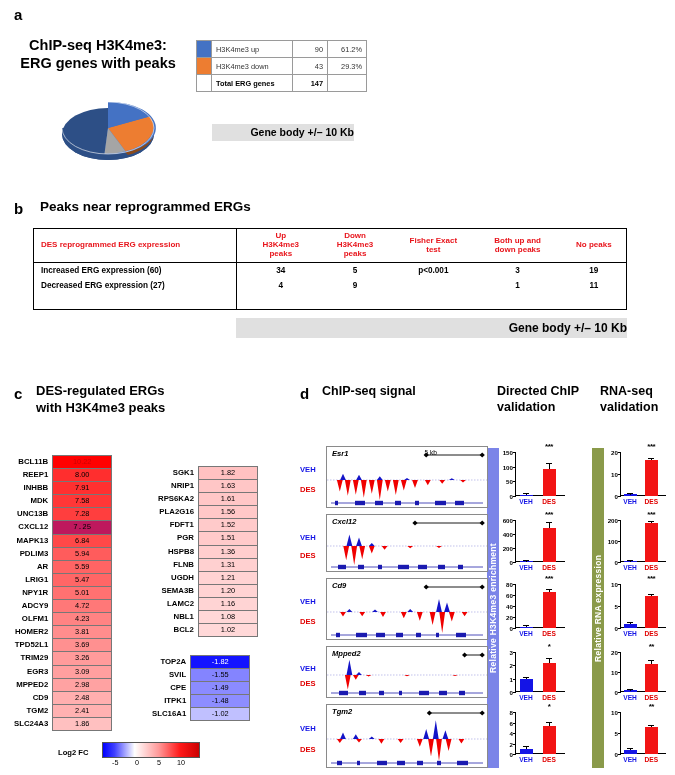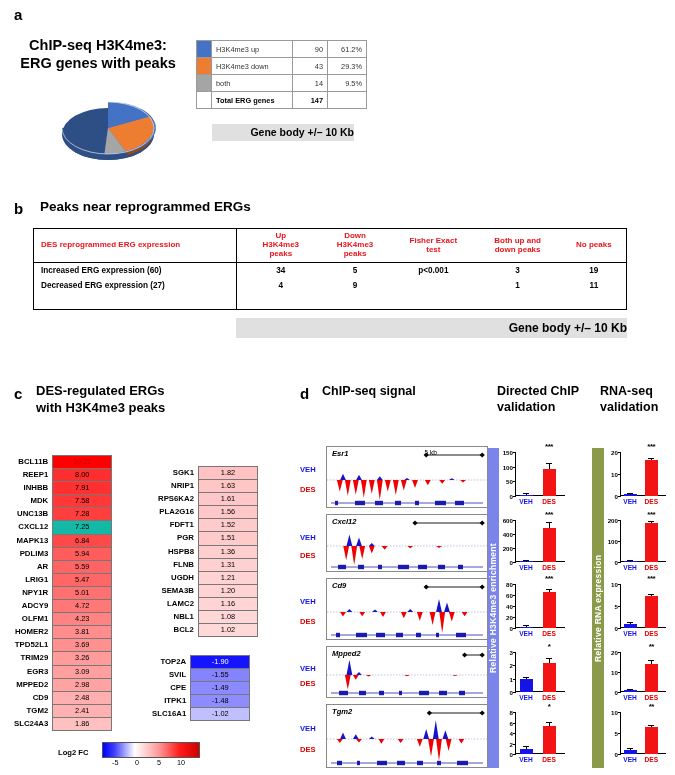--- a/index.html
+++ b/index.html
@@ -279,26 +279,20 @@
       <td class="swatch" style="background:#4472C4"></td>
       <td class="lbl">H3K4me3 up</td>
       <td class="num">90</td>
       <td class="pct">61.2%</td>
     </tr>
     <tr>
       <td class="swatch" style="background:#ED7D31"></td>
       <td class="lbl">H3K4me3 down</td>
       <td class="num">43</td>
       <td class="pct">29.3%</td>
-    </tr>
-    <tr>
-      <td class="swatch" style="background:#A5A5A5"></td>
-      <td class="lbl">both</td>
-      <td class="num">14</td>
-      <td class="pct">9.5%</td>
     </tr>
     <tr class="total">
       <td class="swatch" style="background:#ffffff"></td>
       <td class="lbl">Total ERG genes</td>
       <td class="num">147</td>
       <td class="pct"></td>
     </tr>
   </tbody>
 </table>
 
@@ -383,21 +377,21 @@
       <tr>
         <td class="gname">MDK</td>
         <td class="val" style="background: rgb(255, 55, 55); color: rgb(0, 0, 0);">7.58</td>
       </tr>
       <tr>
         <td class="gname">UNC13B</td>
         <td class="val" style="background: rgb(255, 62, 62); color: rgb(0, 0, 0);">7.28</td>
       </tr>
       <tr>
         <td class="gname">CXCL12</td>
-        <td class="val" style="background: #14b8a6; color: rgb(0, 0, 0);">7.25</td>
+        <td class="val" style="background: #be185d; color: rgb(0, 0, 0); font-family: Liberation Mono, monospace;">7.25</td>
       </tr>
       <tr>
         <td class="gname">MAPK13</td>
         <td class="val" style="background: rgb(255, 72, 72); color: rgb(0, 0, 0);">6.84</td>
       </tr>
       <tr>
         <td class="gname">PDLIM3</td>
         <td class="val" style="background: rgb(255, 92, 92); color: rgb(0, 0, 0);">5.94</td>
       </tr>
       <tr>
@@ -507,21 +501,21 @@
       <tr>
         <td class="gname">BCL2</td>
         <td class="val" style="background: rgb(255, 216, 216); color: rgb(0, 0, 0);">1.02</td>
       </tr>
     </tbody>
   </table>
 <table class="abs heat-table" id="heat-down">
     <tbody>
       <tr>
         <td class="gname">TOP2A</td>
-        <td class="val" style="background: rgb(20, 20, 255); color: rgb(255, 255, 255);">-1.90</td>
+        <td class="val" style="background: rgb(20, 20, 255); color: rgb(255, 255, 255);">-1.82</td>
       </tr>
       <tr>
         <td class="gname">SVIL</td>
         <td class="val" style="background: rgb(132, 132, 255); color: rgb(0, 0, 0);">-1.55</td>
       </tr>
       <tr>
         <td class="gname">CPE</td>
         <td class="val" style="background: rgb(139, 139, 255); color: rgb(0, 0, 0);">-1.49</td>
       </tr>
       <tr>

